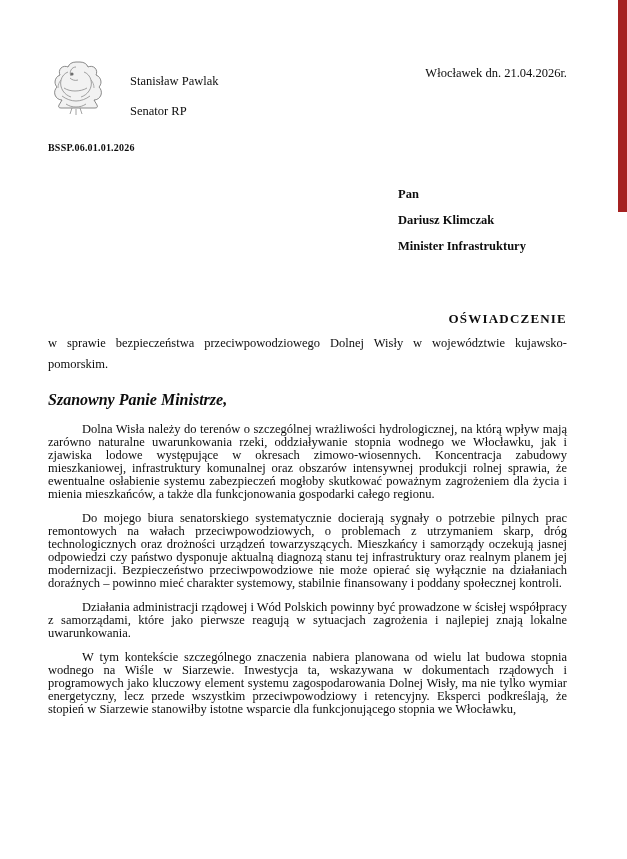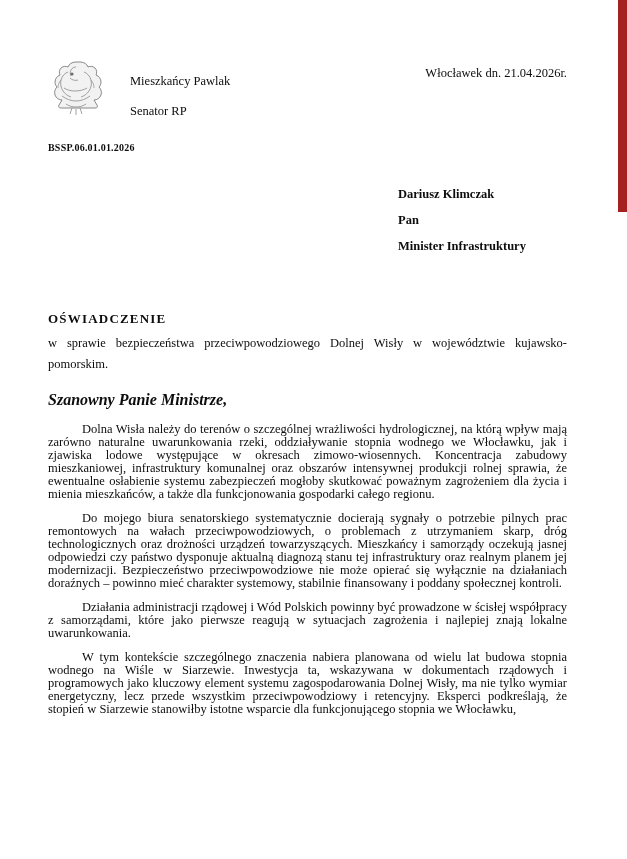--- a/index.html
+++ b/index.html
@@ -72,21 +72,21 @@
   .addressee {
     margin-top: 28px;
     margin-left: 350px;
     font-size: 12.5px;
     font-weight: bold;
     line-height: 26px;
   }
   
   .doc-title {
     margin-top: 52px;
-    text-align: left;
+    text-align: right;
     font-size: 13px;
     font-weight: bold;
     letter-spacing: 1.2px;
   }
   .subject {
     margin-top: 6px;
     font-size: 12.5px;
     text-align: justify;
     line-height: 21px;
   }
@@ -129,32 +129,32 @@
             <path d="M16 30c3 2 7 3 11 3s9-1 12-3" stroke="#8a8a8a"></path>
             <path d="M14 38c4 3 9 5 14 5s10-2 14-5" stroke="#8a8a8a"></path>
             <path d="M18 46c3 2 6 3 10 3s7-1 10-3" stroke="#8a8a8a"></path>
             <path d="M24 50l-2 6M32 50l2 6M28 51v6" stroke="#8a8a8a"></path>
             <path d="M13 22c-2 2-3 5-3 8M43 22c2 2 3 5 3 8" stroke="#9a9a9a"></path>
           </g>
         </svg>
       </div>
 
       <div class="sender">
-        <div>Mieszkańcy Pawlak</div>
+        <div>Stanisław Pawlak</div>
         <div>Senator RP</div>
       </div>
 
       <div class="place-date">Włocławek dn. 21.04.2026r.</div>
     </div>
 
     <div class="refno">BSSP.06.01.01.2026</div>
 
     <div class="addressee">
+      <div>Pan</div>
       <div>Dariusz Klimczak</div>
-      <div>Pan</div>
       <div>Minister Infrastruktury</div>
     </div>
 
     <div class="doc-title">OŚWIADCZENIE</div>
 
     <div class="subject">w sprawie bezpieczeństwa przeciwpowodziowego Dolnej Wisły w województwie kujawsko-pomorskim.</div>
 
     <div class="salutation">Szanowny Panie Ministrze,</div>
 
     <div class="body-text spacer-top">

